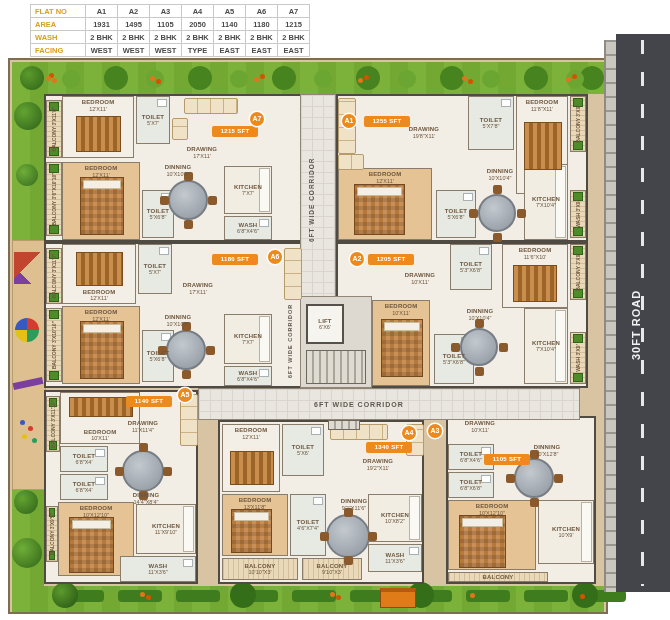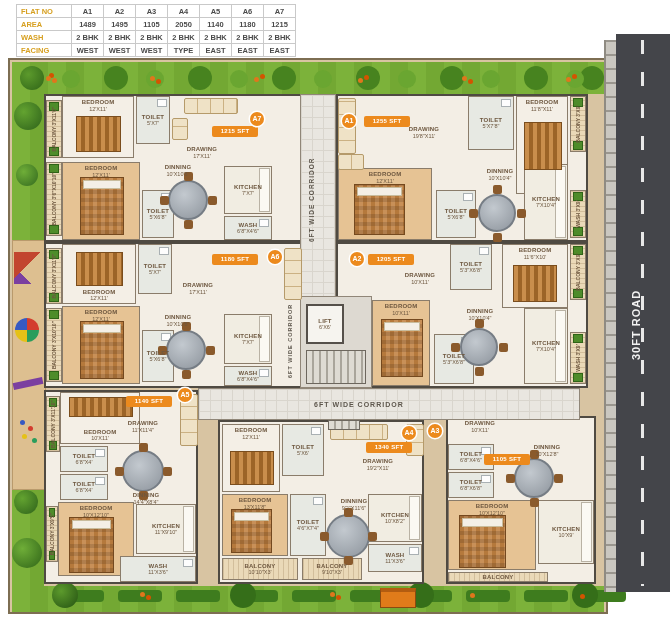--- a/index.html
+++ b/index.html
@@ -1,18 +1,18 @@
 <!DOCTYPE html>
 <html><head>
 <meta charset="utf-8">
 <style>
   html,body{margin:0;padding:0;background:#fff}
   #scene{position:relative;width:670px;height:620px;background:#fff;overflow:hidden;font-family:"Liberation Sans",sans-serif}
   
-  #flat-table{position:absolute;left:16px;top:4px;border-collapse:collapse;background:#fff}
+  #flat-table{position:absolute;left:30px;top:4px;border-collapse:collapse;background:#fff}
   #flat-table td{border:1px solid #c9c9c9;font-size:7.5px;font-weight:bold;color:#4a4a4a;text-align:center;height:12px;padding:0 2px}
   #flat-table td.hd{color:#d7a021;width:48px;text-align:left;padding-left:4px}
   #flat-table td.v{width:27px}
   #title{position:absolute;left:292px;top:14px;font-family:"Liberation Serif",serif;font-size:20px;letter-spacing:2px;color:#3c3c45;white-space:nowrap}
   
   .plot{position:absolute;left:8px;top:58px;width:600px;height:556px;background-color:#d8c4a2;border:2px solid #7d6e52;box-sizing:border-box;
     background-image:radial-gradient(#c9b28a 22%,transparent 23%),radial-gradient(#cfb librar 20%,transparent 21%),radial-gradient(#cbb48e 22%,transparent 23%);
     background-size:13px 13px,13px 13px;background-position:0 0,6px 6px}
   .lawn{position:absolute;background:repeating-linear-gradient(90deg,#7cb23a 0 18px,#73a833 18px 36px)}
   .sand{position:absolute;background:#ddbf90;border:1px solid #b99a6c}
@@ -70,21 +70,21 @@
       <td class="v">A1</td>
           <td class="v">A2</td>
           <td class="v">A3</td>
           <td class="v">A4</td>
           <td class="v">A5</td>
           <td class="v">A6</td>
           <td class="v">A7</td>
     </tr>
     <tr>
       <td class="hd">AREA</td>
-      <td class="v">1489</td>
+      <td class="v">1931</td>
           <td class="v">1495</td>
           <td class="v">1105</td>
           <td class="v">2050</td>
           <td class="v">1140</td>
           <td class="v">1180</td>
           <td class="v">1215</td>
     </tr>
     <tr>
       <td class="hd">WASH</td>
       <td class="v">2 BHK</td>

